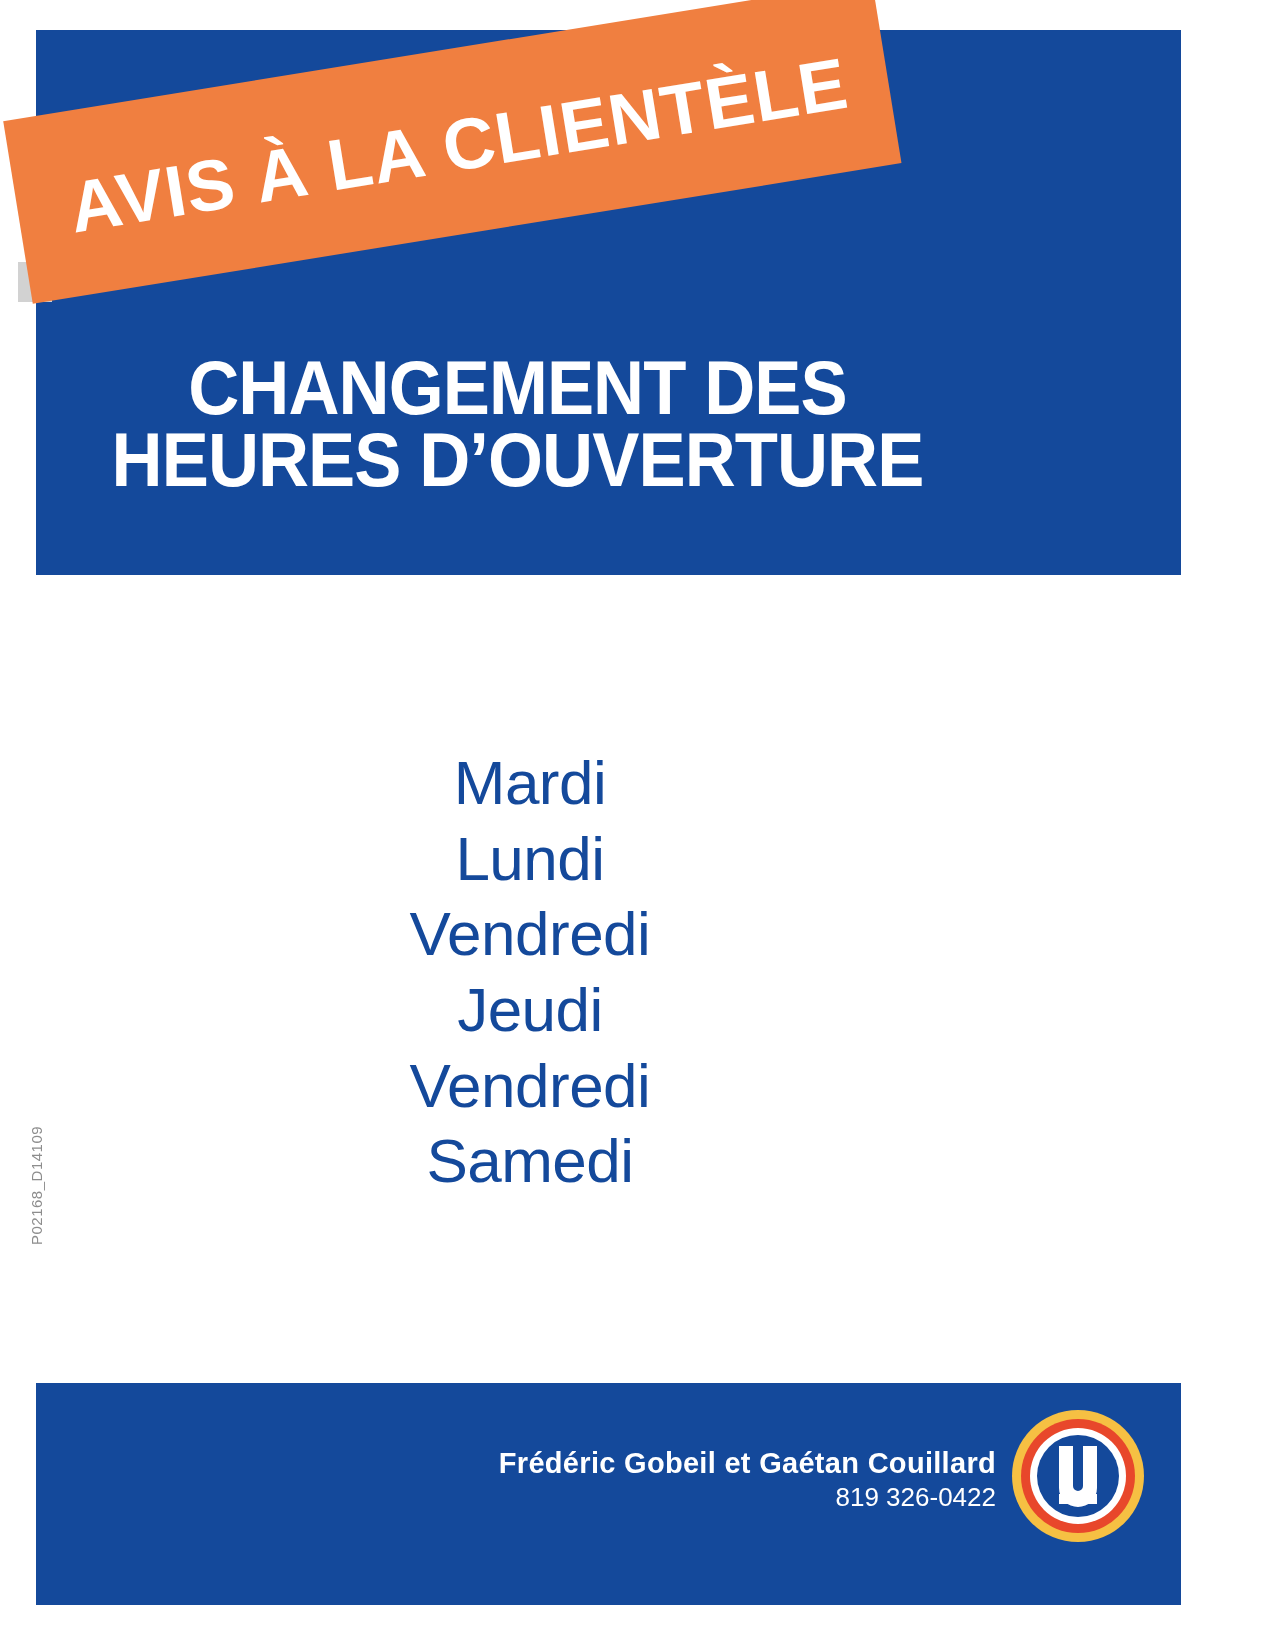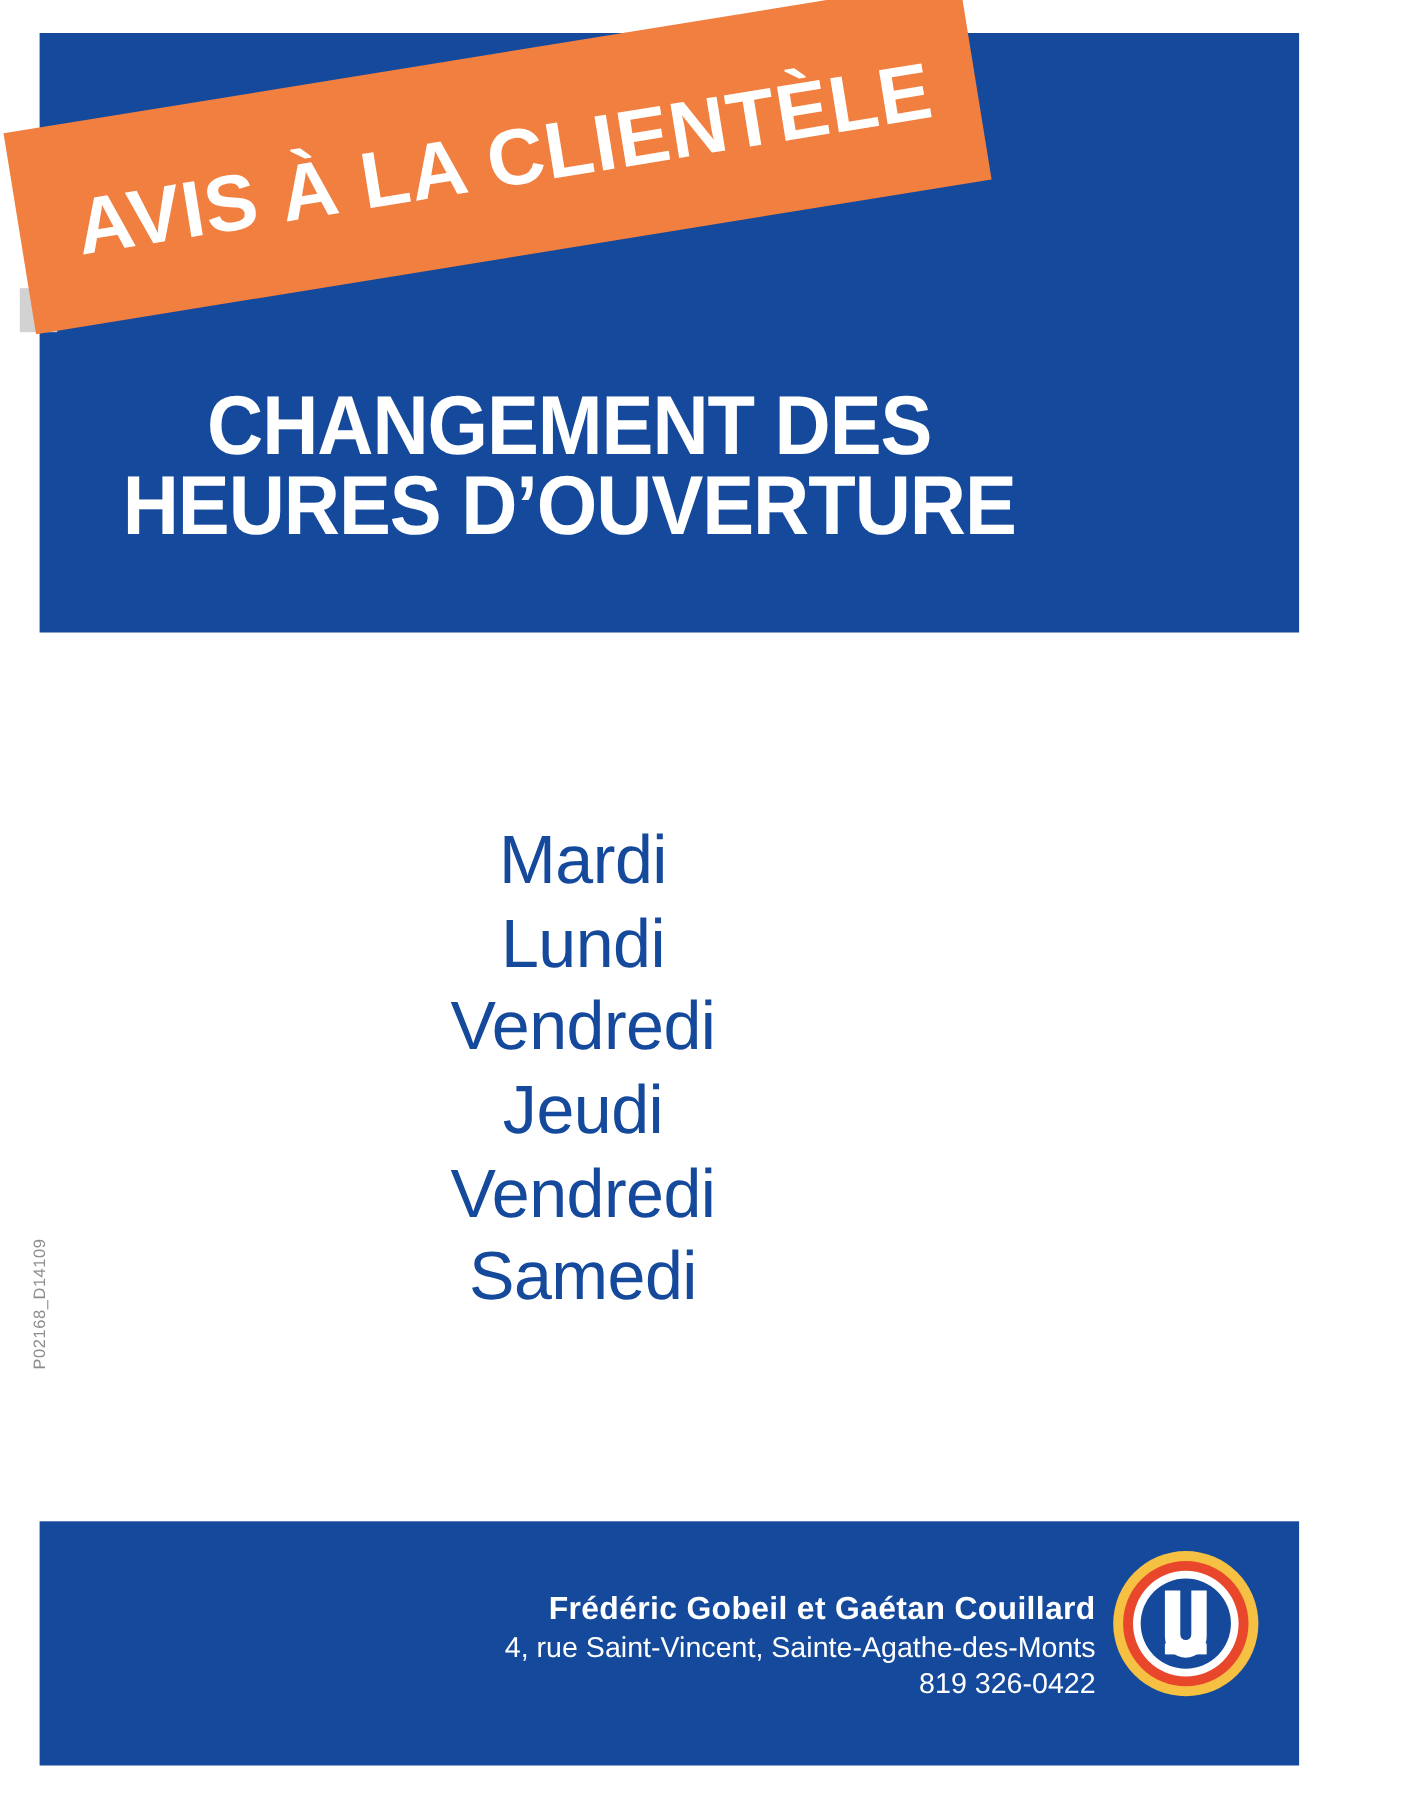--- a/index.html
+++ b/index.html
@@ -190,21 +190,20 @@
   <div class="day">Jeudi</div>
   <div class="day">Vendredi</div>
   <div class="day">Samedi</div>
 </div>
 
 <div class="side-code">P02168_D14109</div>
 
 <div class="footer-block"></div>
 <div class="footer-text">
   <div class="footer-name">Frédéric Gobeil  et Gaétan Couillard</div>
-  <div class="footer-address">4, rue Saint-Vincent, Sainte-Agathe-des-Monts</div>
   <div class="footer-phone">819 326-0422</div>
 </div>
 
 <div class="logo">
   <svg width="136" height="136" viewBox="0 0 136 136" xmlns="http://www.w3.org/2000/svg">
     <circle cx="68" cy="68" r="66" fill="#F6C043"></circle>
     <circle cx="68" cy="68" r="57" fill="#E8472B"></circle>
     <circle cx="68" cy="68" r="48" fill="#FFFFFF"></circle>
     <circle cx="68" cy="68" r="41" fill="#14499B"></circle>
     <path d="M49 38 h14 v40 a5 5 0 0 0 10 0 v-40 h14 v42 a19 19 0 0 1 -38 0 z" fill="#FFFFFF"></path>

